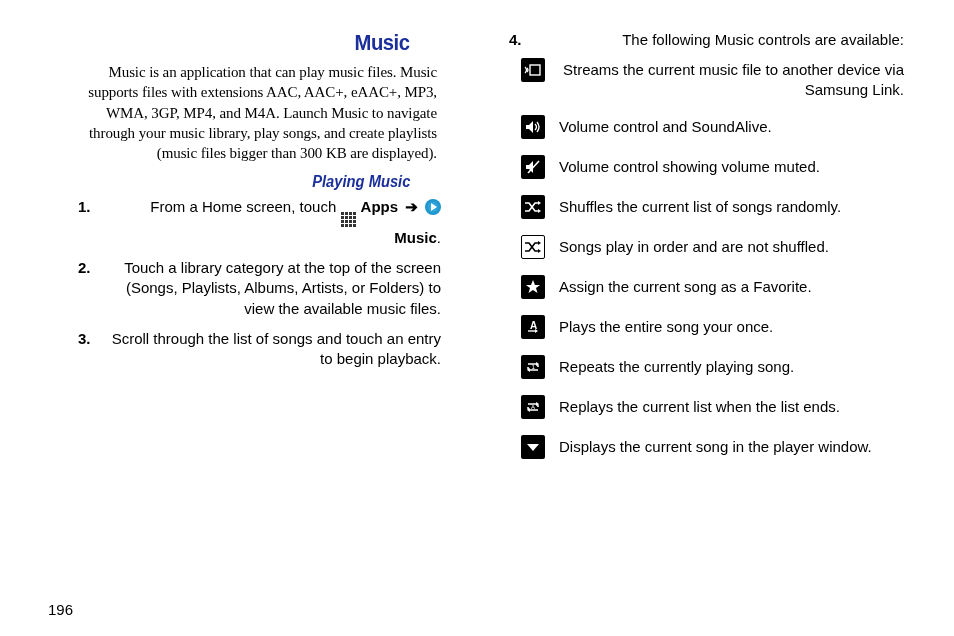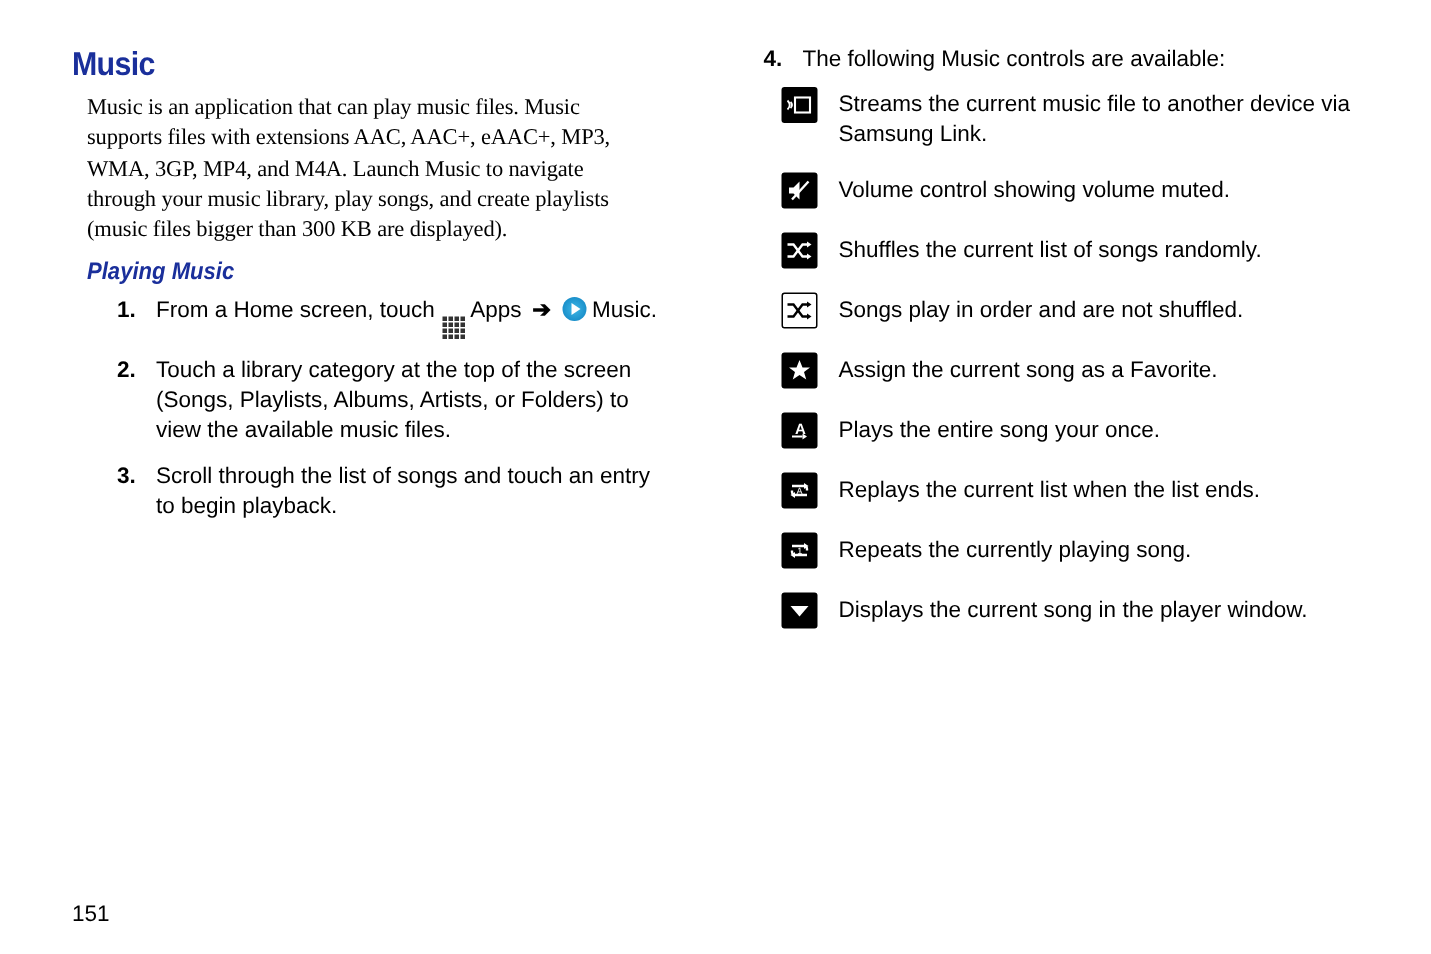--- a/index.html
+++ b/index.html
@@ -9,20 +9,21 @@
     background: #fff;
     font-family: Arial, Helvetica, sans-serif;
     color: #000;
     position: relative;
     padding: 30px 50px 20px 48px;
   }
   .cols {
     display: flex;
     gap: 70px;
     height: 560px;
+    text-align: right;
   }
   .col { flex: 1; }
   .section-title {
     font-family: Arial, Helvetica, sans-serif;
     font-weight: 900;
     font-size: 22px;
     color: #1a2f9b;
     letter-spacing: -0.5px;
     margin-bottom: 6px;
     transform: scaleX(0.92);
@@ -61,21 +62,21 @@
     left: -4px;
     top: 0;
     font-weight: 700;
   }
   .inline-icon {
     display: inline-flex;
     vertical-align: -3px;
     width: 16px; height: 16px;
     justify-content: center; align-items: center;
   }
-  .bold { font-weight: 400; }
+  .bold { font-weight: 700; }
   .arrow { font-weight: 700; margin: 0 3px; }
   .controls-list {
     list-style: none;
     margin-left: 10px;
   }
   .controls-list li {
     display: flex;
     align-items: flex-start;
     gap: 14px;
     margin-bottom: 18px;
@@ -194,20 +195,30 @@
           <svg width="18" height="14" viewBox="0 0 18 14">
               <rect x="6" y="2" width="10" height="10" fill="none" stroke="#fff" stroke-width="1.4"></rect>
               <path d="M1 4 Q4 7 1 10" fill="none" stroke="#fff" stroke-width="1.2"></path>
               <path d="M3 5 Q5 7 3 9" fill="none" stroke="#fff" stroke-width="1.2"></path>
             </svg>
         </span>
         <span class="ctrl-text">Streams the current music file to another device via Samsung Link.</span>
       </li>
       <li>
         <span class="ctrl-icon">
+          <svg width="16" height="14" viewBox="0 0 16 14">
+              <path d="M1 5h3l4-4v12l-4-4H1z" fill="#fff"></path>
+              <path d="M10 4 Q13 7 10 10" fill="none" stroke="#fff" stroke-width="1.3"></path>
+              <path d="M12 2 Q16 7 12 12" fill="none" stroke="#fff" stroke-width="1.3"></path>
+            </svg>
+        </span>
+        <span class="ctrl-text">Volume control and SoundAlive.</span>
+      </li>
+      <li>
+        <span class="ctrl-icon">
           <svg width="16" height="16" viewBox="0 0 16 16">
               <path d="M1 6h3l4-4v12l-4-4H1z" fill="#fff"></path>
               <line x1="3" y1="14" x2="14" y2="2" stroke="#fff" stroke-width="1.6"></line>
             </svg>
         </span>
         <span class="ctrl-text">Volume control showing volume muted.</span>
       </li>
       <li>
         <span class="ctrl-icon">
           <svg width="18" height="14" viewBox="0 0 18 14">
@@ -248,42 +259,42 @@
         </span>
         <span class="ctrl-text">Plays the entire song your once.</span>
       </li>
       <li>
         <span class="ctrl-icon">
           <svg width="16" height="14" viewBox="0 0 16 14">
               <path d="M3 4h8a2 2 0 0 1 2 2v1" fill="none" stroke="#fff" stroke-width="1.6"></path>
               <path d="M13 10H5a2 2 0 0 1-2-2V7" fill="none" stroke="#fff" stroke-width="1.6"></path>
               <path d="M11 2l3 2-3 2z" fill="#fff"></path>
               <path d="M5 12l-3-2 3-2z" fill="#fff"></path>
-              <text x="6" y="9" font-size="6" fill="#fff" font-family="Arial">A</text>
-            </svg>
-        </span>
-        <span class="ctrl-text">Replays the current list when the list ends.</span>
+              <text x="6.5" y="9" font-size="6" fill="#fff" font-family="Arial">1</text>
+            </svg>
+        </span>
+        <span class="ctrl-text">Repeats the currently playing song.</span>
       </li>
       <li>
         <span class="ctrl-icon">
           <svg width="16" height="14" viewBox="0 0 16 14">
               <path d="M3 4h8a2 2 0 0 1 2 2v1" fill="none" stroke="#fff" stroke-width="1.6"></path>
               <path d="M13 10H5a2 2 0 0 1-2-2V7" fill="none" stroke="#fff" stroke-width="1.6"></path>
               <path d="M11 2l3 2-3 2z" fill="#fff"></path>
               <path d="M5 12l-3-2 3-2z" fill="#fff"></path>
-              <text x="6.5" y="9" font-size="6" fill="#fff" font-family="Arial">1</text>
-            </svg>
-        </span>
-        <span class="ctrl-text">Repeats the currently playing song.</span>
+              <text x="6" y="9" font-size="6" fill="#fff" font-family="Arial">A</text>
+            </svg>
+        </span>
+        <span class="ctrl-text">Replays the current list when the list ends.</span>
       </li>
       <li>
         <span class="ctrl-icon">
           <svg width="14" height="10" viewBox="0 0 14 10">
               <path d="M7 9L1 2h12z" fill="#fff"></path>
             </svg>
         </span>
         <span class="ctrl-text">Displays the current song in the player window.</span>
       </li>
     </ul>
   </div>
 </div>
 
-<div class="pagenum">151</div>
+<div class="pagenum">196</div>
 
 </body></html>

